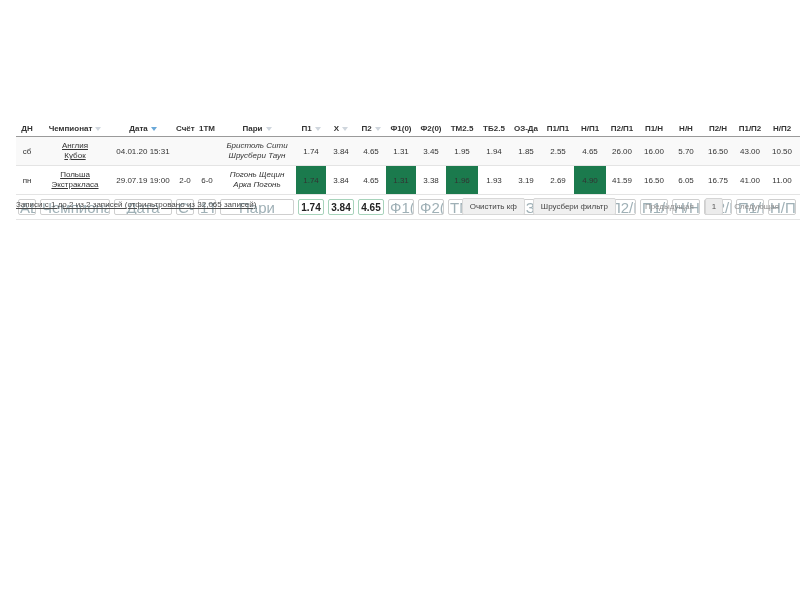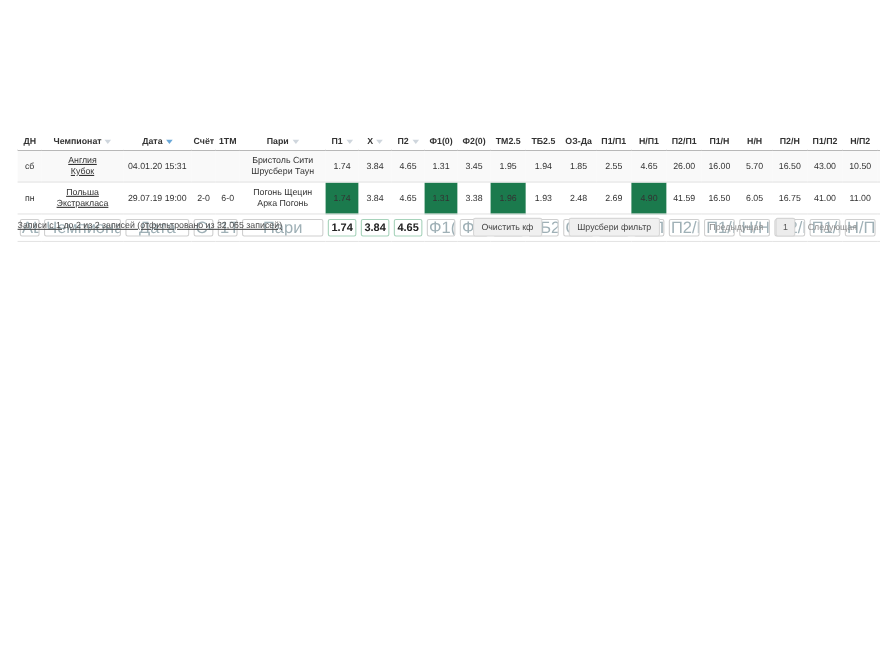--- a/index.html
+++ b/index.html
@@ -70,21 +70,21 @@
     padding: 4px 2px;
     font-size: 8px;
     text-align: center;
     vertical-align: middle;
     border-bottom: 1px solid #e4e4e4;
     white-space: nowrap;
     color: #333333;
   }
   tr.row-odd td { background: #f9f9f9; }
   tr.row-even td { background: #ffffff; }
-  td.pair { text-align: left; padding-left: 4px; line-height: 1.25; }
+  td.pair { text-align: left; padding-left: 4px; line-height: 1.25; font-style: italic; }
   td.pair .ln { display: block; }
   td.champ { text-align: left; padding-left: 4px; line-height: 1.25; text-decoration: underline; }
   td.champ .ln { display: block; }
 
   td.hl {
     background: #1b7a4d !important;
     color: #ffffff;
     font-weight: normal;
   }
 
@@ -131,21 +131,21 @@
     font-size: 8px;
     color: #4b4b4b;
     white-space: nowrap;
     text-decoration: underline;
   }
   .ctrls {
     position: absolute;
     right: 0; top: 0;
     display: flex;
     align-items: center;
-    gap: 16px;
+    gap: 0px;
   }
   .btn {
     background: #f0f0f0;
     border: 1px solid #d8d8d8;
     border-radius: 2px;
     font-size: 8px;
     color: #444444;
     padding: 3px 7px;
     margin-left: 8px;
     white-space: nowrap;
@@ -330,21 +330,21 @@
               <span class="ln">Погонь Щецин</span>
               <span class="ln">Арка Погонь</span>
             </td>
             <td class="hl">1.74</td>
             <td>3.84</td>
             <td>4.65</td>
             <td class="hl">1.31</td>
             <td>3.38</td>
             <td class="hl">1.96</td>
             <td>1.93</td>
-            <td>2.48</td>
+            <td>3.19</td>
             <td>2.69</td>
             <td class="hl">4.90</td>
             <td>41.59</td>
             <td>16.50</td>
             <td>6.05</td>
             <td>16.75</td>
             <td>41.00</td>
             <td>11.00</td>
             <td>8.40</td>
           </tr>

